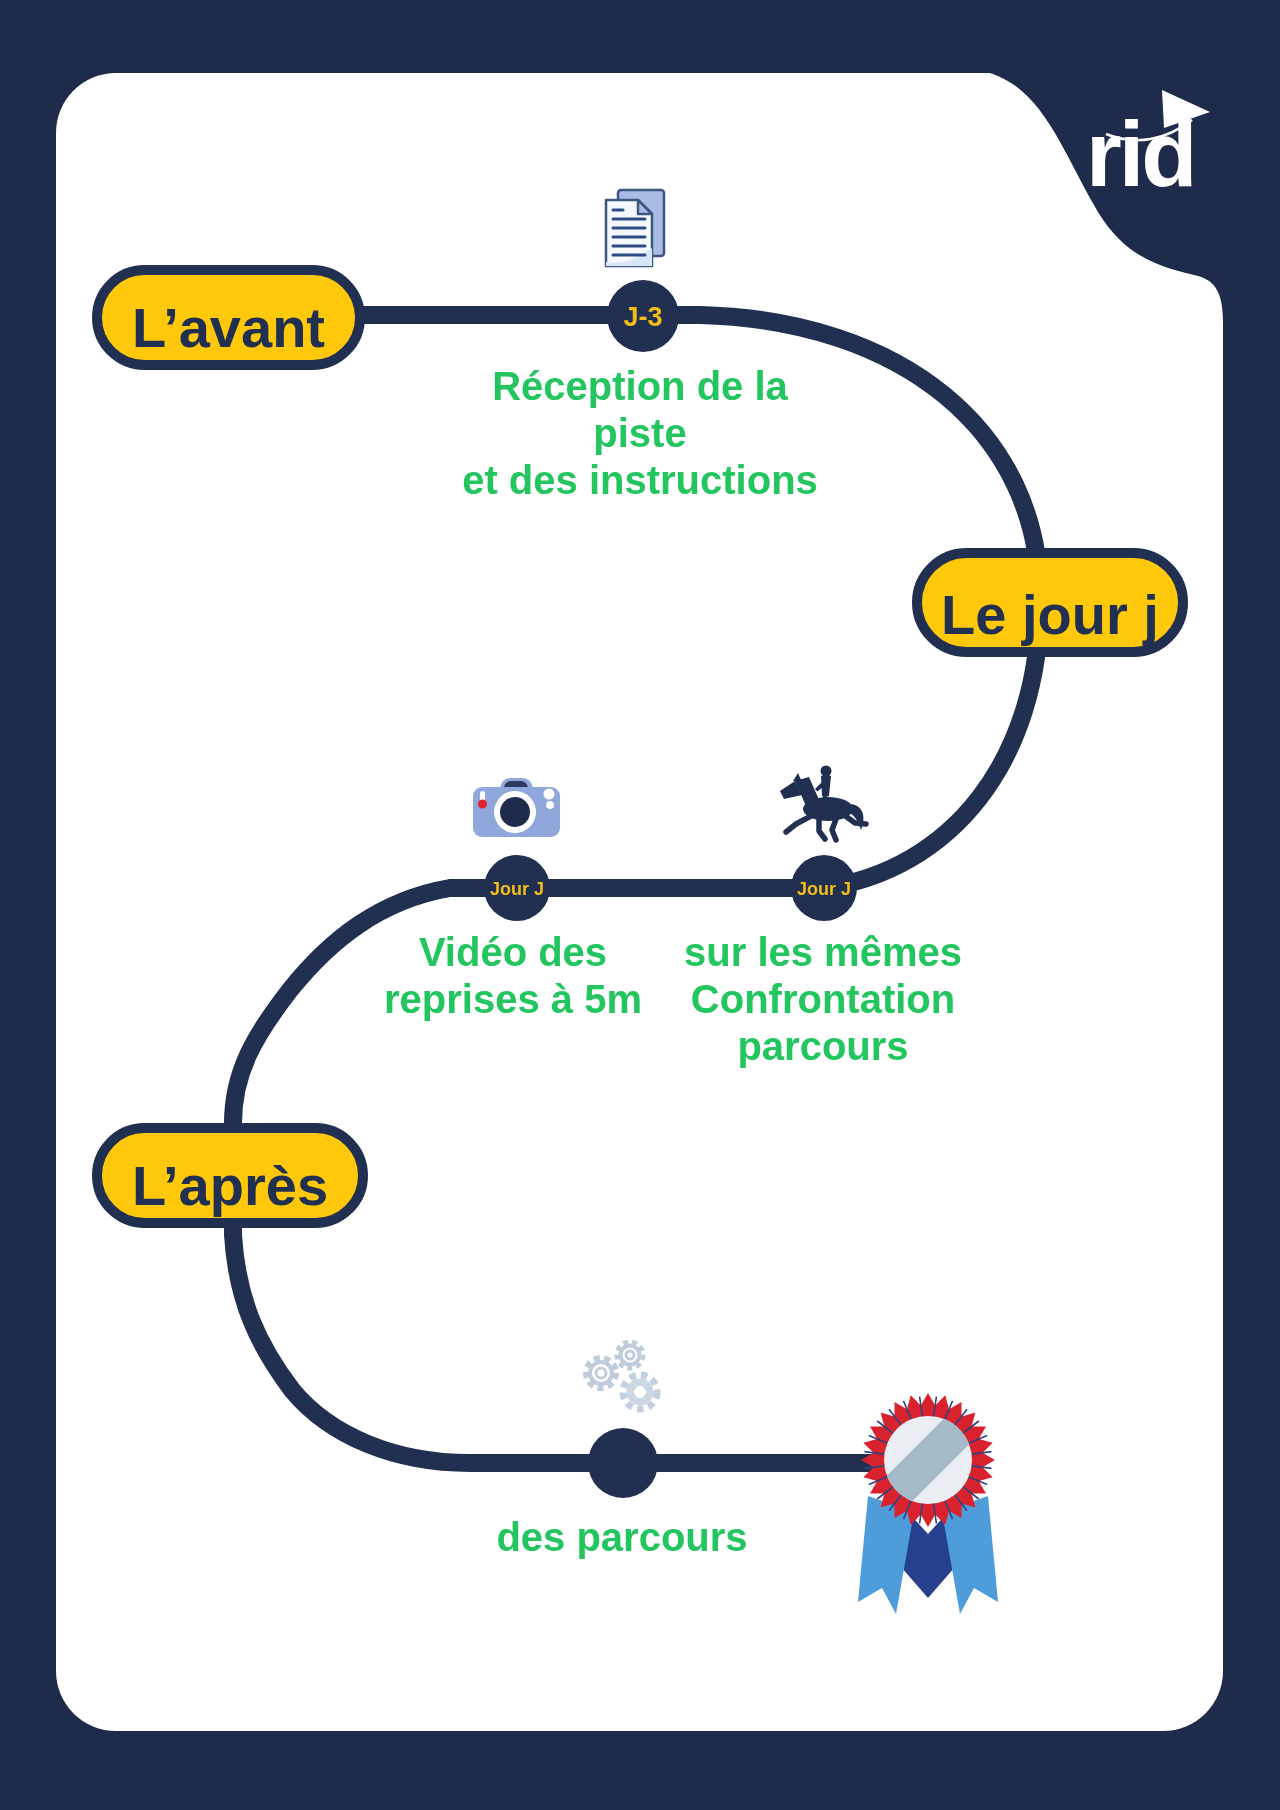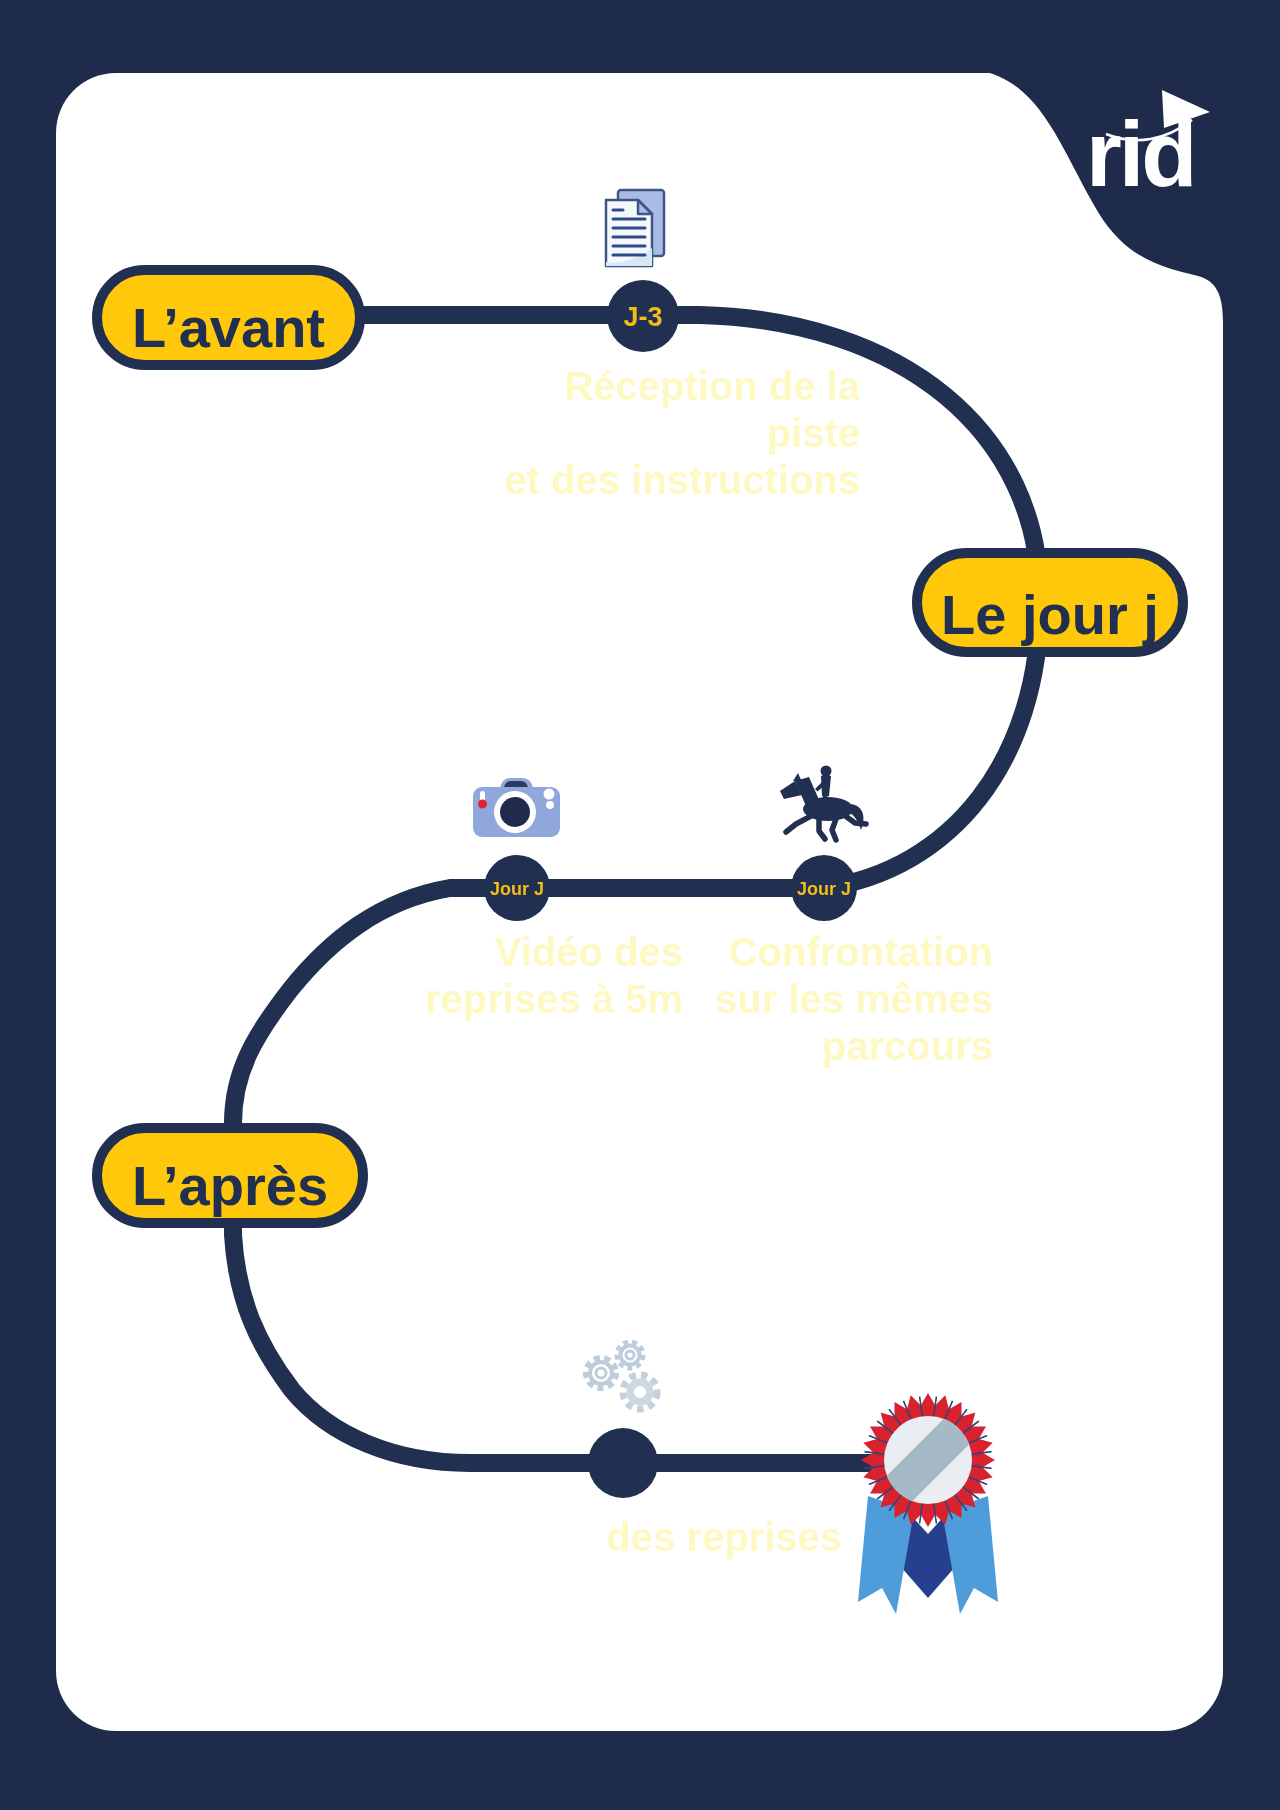--- a/index.html
+++ b/index.html
@@ -8,21 +8,21 @@
   #card{position:absolute;left:56px;top:73px;width:1167px;height:1658px;
         background:#ffffff;border-radius:60px;}
   svg.overlay{position:absolute;left:0;top:0;width:1280px;height:1810px;pointer-events:none;}
   .pill{position:absolute;display:flex;align-items:flex-end;justify-content:center;
         background:#ffc80b;border:10px solid #213051;border-radius:70px;box-sizing:border-box;
         color:#213051;font-weight:700;font-size:56px;letter-spacing:0px;}
   .badge{position:absolute;transform:translate(-50%,-50%);color:#f2bd16;font-weight:700;
          white-space:nowrap;}
   .badge.big{font-size:27px;}
   .badge.small{font-size:18px;}
-  .mtext{position:absolute;text-align:right;color:#fef9c3;font-weight:700;font-size:40px;
+  .mtext{position:absolute;text-align:center;color:#22c55e;font-weight:700;font-size:40px;
          line-height:47px;}
   .mtext.tight{line-height:42px;}
   #logo{position:absolute;left:1058px;top:78px;width:180px;height:130px;}
 </style>
 </head>
 <body>
 
 <div id="page">
 
   <div id="card"></div>
@@ -165,26 +165,26 @@
   <div class="mtext" style="left:420px;top:363px;width:440px;">
     <div>Réception de la</div>
     <div>piste</div>
     <div>et des instructions</div>
   </div>
   <div class="mtext" style="left:343px;top:929px;width:340px;">
     <div>Vidéo des</div>
     <div>reprises à 5m</div>
   </div>
   <div class="mtext" style="left:653px;top:929px;width:340px;">
+    <div>sur les mêmes</div>
     <div>Confrontation</div>
-    <div>sur les mêmes</div>
     <div>parcours</div>
   </div>
   <div class="mtext tight" style="left:402px;top:1516px;width:440px;">
-    <div>des reprises</div>
+    <div>des parcours</div>
   </div>
 
   <svg id="logo" viewBox="0 0 180 130">
     <text x="28" y="108" font-family="Liberation Sans, sans-serif" font-weight="700" font-size="92" fill="#ffffff" letter-spacing="-3">rid</text>
     <polygon fill="#ffffff" points="104,12 152,34 106,50"></polygon>
     <path d="M 48 56 C 78 68, 108 62, 134 42" fill="none" stroke="#ffffff" stroke-width="2.5"></path>
   </svg>
 
 </div>
 

